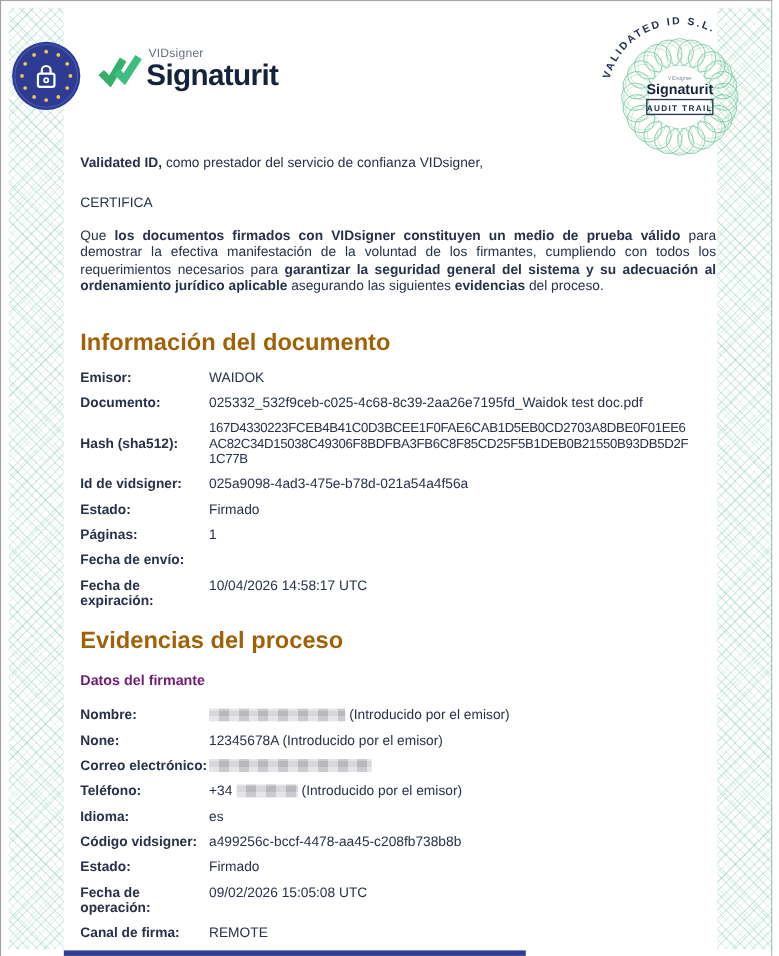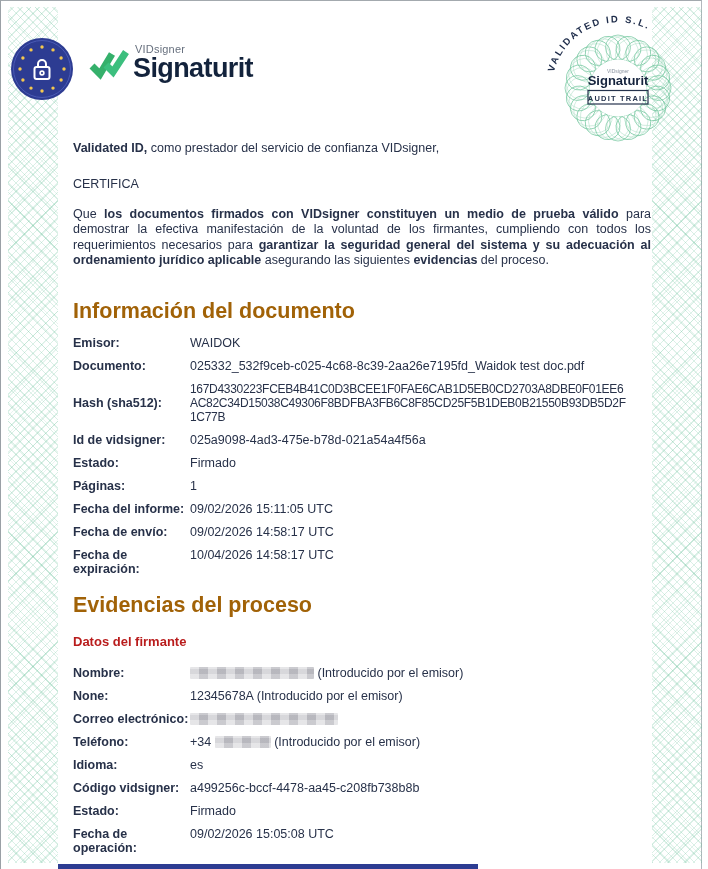--- a/index.html
+++ b/index.html
@@ -32,21 +32,21 @@
 
   .seal{position:absolute;left:525px;top:8px;width:180px;height:155px;}
 
   .content{position:absolute;left:72px;top:140px;width:578px;color:#273149;}
   .opening{font-size:12.5px;line-height:15px;}
   .certifica{font-size:12.5px;line-height:15px;margin-top:21px;}
   .para{font-size:12.5px;line-height:15.3px;text-align:justify;margin-top:15px;}
   .para b,.opening b{font-weight:700;text-align:center;}
   h1{font-size:21.5px;font-weight:700;color:#a16207;margin:30px 0 0 0;line-height:26px;}
   h1.second{margin-top:16px;}
-  .subtitle{margin-top:16px;font-size:13px;font-weight:700;color:#b91c1c;line-height:15px;}
+  .subtitle{margin-top:16px;font-size:13px;font-weight:700;color:#701a75;line-height:15px;}
   .rows{margin-top:12px;}
   .rows.second{margin-top:17px;}
   .row{display:flex;align-items:flex-start;margin-bottom:9px;font-size:12.5px;line-height:14px;color:#273149;}
   .row .lab{width:117px;flex:none;font-weight:700;}
   .row .val{flex:1;}
   .row.multiline{align-items:center;}
   .row.multiline .val{letter-spacing:-0.3px;font-size:12px;line-height:14px;}
   .redacted{
     display:inline-block;height:12px;vertical-align:-2px;border-radius:1px;
     background-color:#cbcbd0;
@@ -194,26 +194,21 @@
         </div>
         <div class="row">
           <div class="lab">Estado:</div>
           <div class="val"><span>Firmado</span></div>
         </div>
         <div class="row">
           <div class="lab">Páginas:</div>
           <div class="val"><span>1</span></div>
         </div>
         <div class="row">
-          <div class="lab">Fecha del informe:</div>
-          <div class="val"><span>09/02/2026 15:11:05 UTC</span></div>
-        </div>
-        <div class="row">
           <div class="lab">Fecha de envío:</div>
-          <div class="val"><span>09/02/2026 14:58:17 UTC</span></div>
         </div>
         <div class="row">
           <div class="lab">Fecha de expiración:</div>
           <div class="val"><span>10/04/2026 14:58:17 UTC</span></div>
         </div>
       </div>
 
     <h1 class="second">Evidencias del proceso</h1>
     <div class="subtitle">Datos del firmante</div>
     <div class="rows second">

